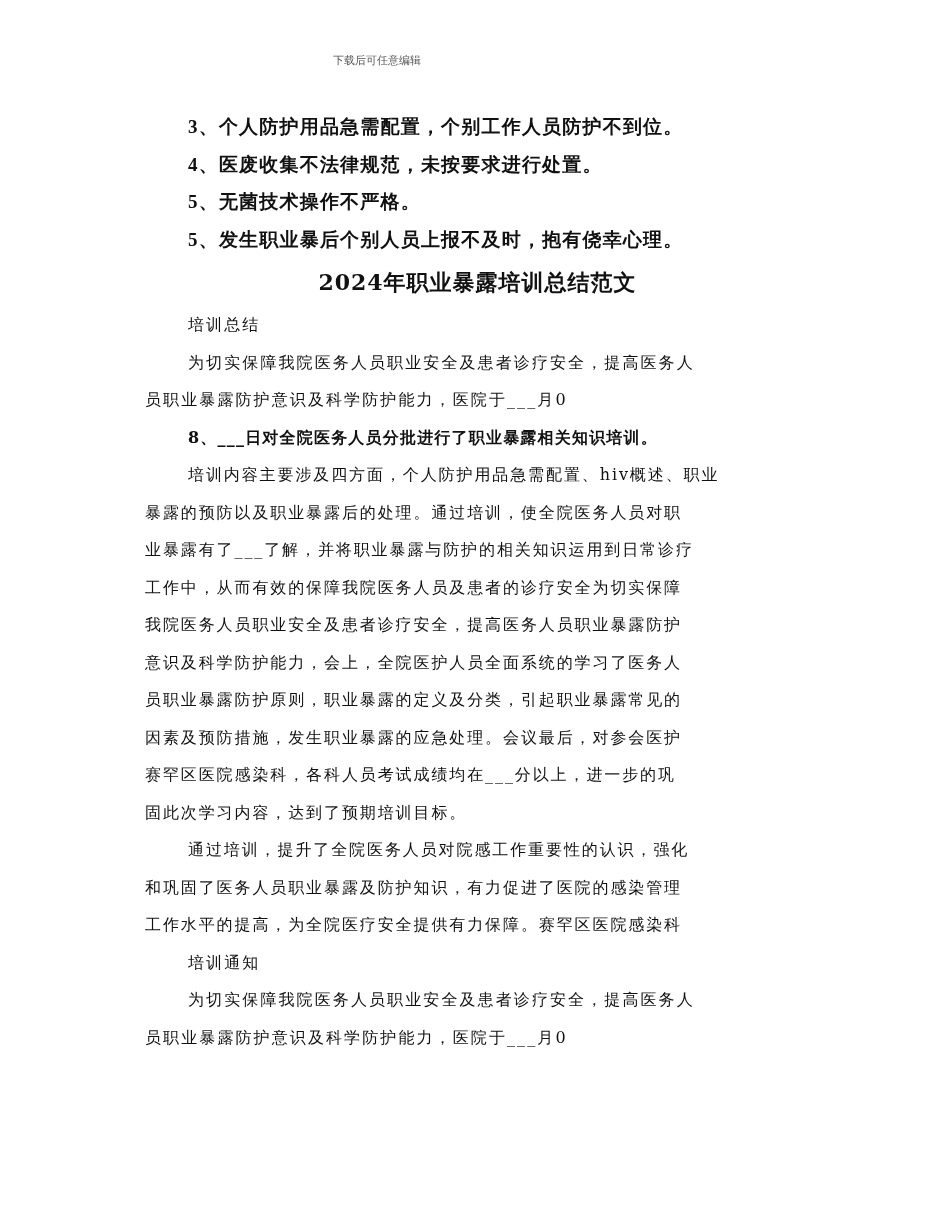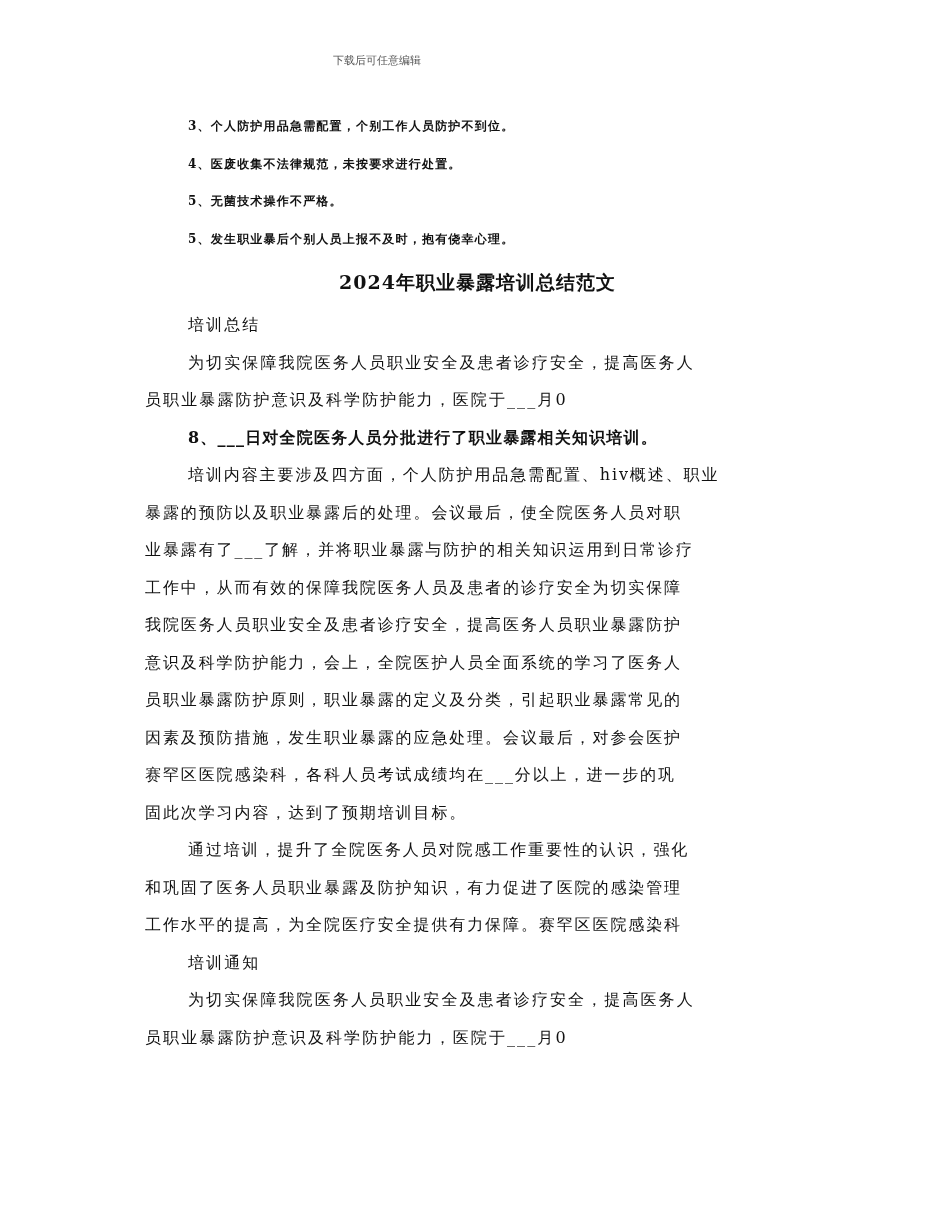--- a/index.html
+++ b/index.html
@@ -4,24 +4,24 @@
 <style>
   html, body { margin: 0; padding: 0; background: #ffffff; }
   body { width: 950px; height: 1230px; position: relative; overflow: hidden;
          font-family: "DejaVu Serif", "Liberation Serif", serif; color: #111; }
   .header { position: absolute; top: 53px; left: 0; width: 754px; text-align: center;
             font-size: 11px; color: #555; font-family: "DejaVu Sans", sans-serif; }
   .page { position: absolute; top: 108px; left: 145px; width: 665px; }
   .line { font-size: 16px; line-height: 37.5px; white-space: nowrap; letter-spacing: 2.1px; }
   .bold { font-weight: bold; letter-spacing: 1.2px; }
   .indent { padding-left: 43px; }
-  .title { text-align: center; font-weight: bold; font-size: 19px; line-height: 44px;
+  .title { text-align: center; font-weight: bold; font-size: 22px; line-height: 44px;
            margin-top: 2px; margin-bottom: 2px; letter-spacing: 1px; }
-  .list-line { padding-left: 43px; font-size: 12px; line-height: 37.5px; font-weight: bold;
-               letter-spacing: 1.2px; white-space: nowrap; }
+  .list-line { padding-left: 43px; font-size: 19px; line-height: 37.5px; font-weight: bold;
+               letter-spacing: 1.2px; white-space: nowrap; font-family: Liberation Serif, serif; }
   .tight { letter-spacing: 1.9px; }
 </style>
 </head>
 <body>
 
 <div class="header">下载后可任意编辑</div>
 
 <div class="page">
   <div>
     <div class="list-line">3、个人防护用品急需配置，个别工作人员防护不到位。</div>
@@ -36,21 +36,21 @@
 
   <div>
     <div class="line indent">为切实保障我院医务人员职业安全及患者诊疗安全，提高医务人</div>
     <div class="line">员职业暴露防护意识及科学防护能力，医院于___月0</div>
   </div>
 
   <div class="line indent bold">8、___日对全院医务人员分批进行了职业暴露相关知识培训。</div>
 
   <div>
     <div class="line indent tight">培训内容主要涉及四方面，个人防护用品急需配置、hiv概述、职业</div>
-    <div class="line tight">暴露的预防以及职业暴露后的处理。会议最后，使全院医务人员对职</div>
+    <div class="line tight">暴露的预防以及职业暴露后的处理。通过培训，使全院医务人员对职</div>
     <div class="line tight">业暴露有了___了解，并将职业暴露与防护的相关知识运用到日常诊疗</div>
     <div class="line tight">工作中，从而有效的保障我院医务人员及患者的诊疗安全为切实保障</div>
     <div class="line tight">我院医务人员职业安全及患者诊疗安全，提高医务人员职业暴露防护</div>
     <div class="line tight">意识及科学防护能力，会上，全院医护人员全面系统的学习了医务人</div>
     <div class="line tight">员职业暴露防护原则，职业暴露的定义及分类，引起职业暴露常见的</div>
     <div class="line tight">因素及预防措施，发生职业暴露的应急处理。会议最后，对参会医护</div>
     <div class="line tight">赛罕区医院感染科，各科人员考试成绩均在___分以上，进一步的巩</div>
     <div class="line tight">固此次学习内容，达到了预期培训目标。</div>
   </div>
 

